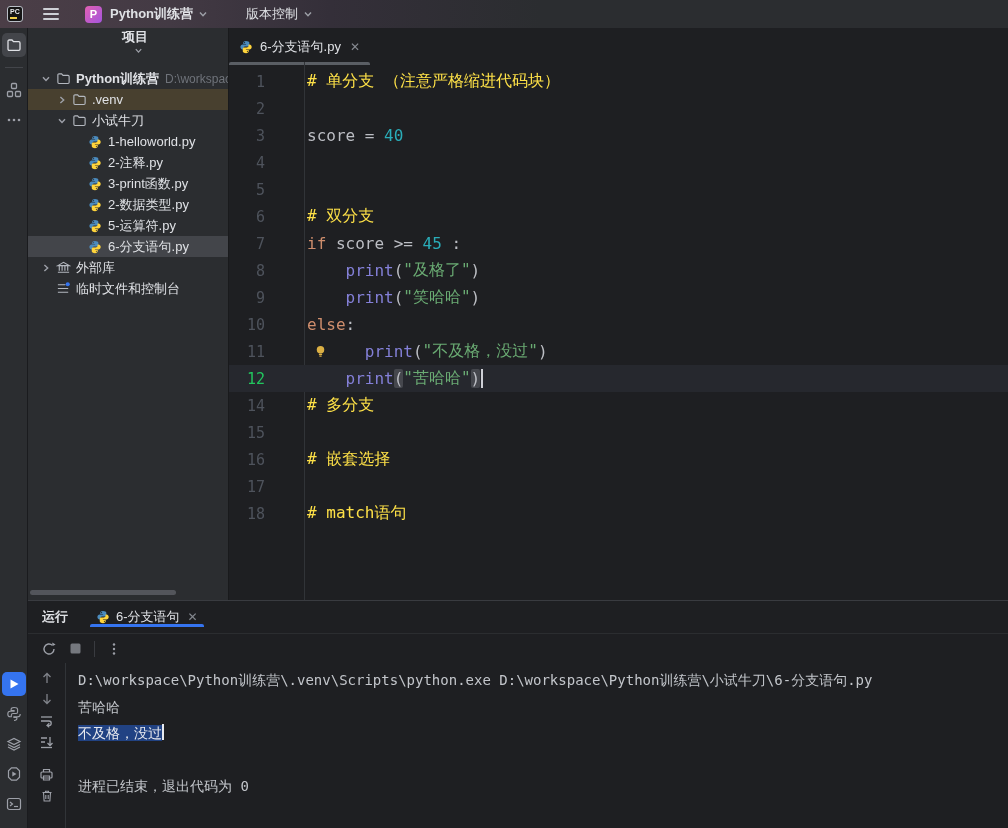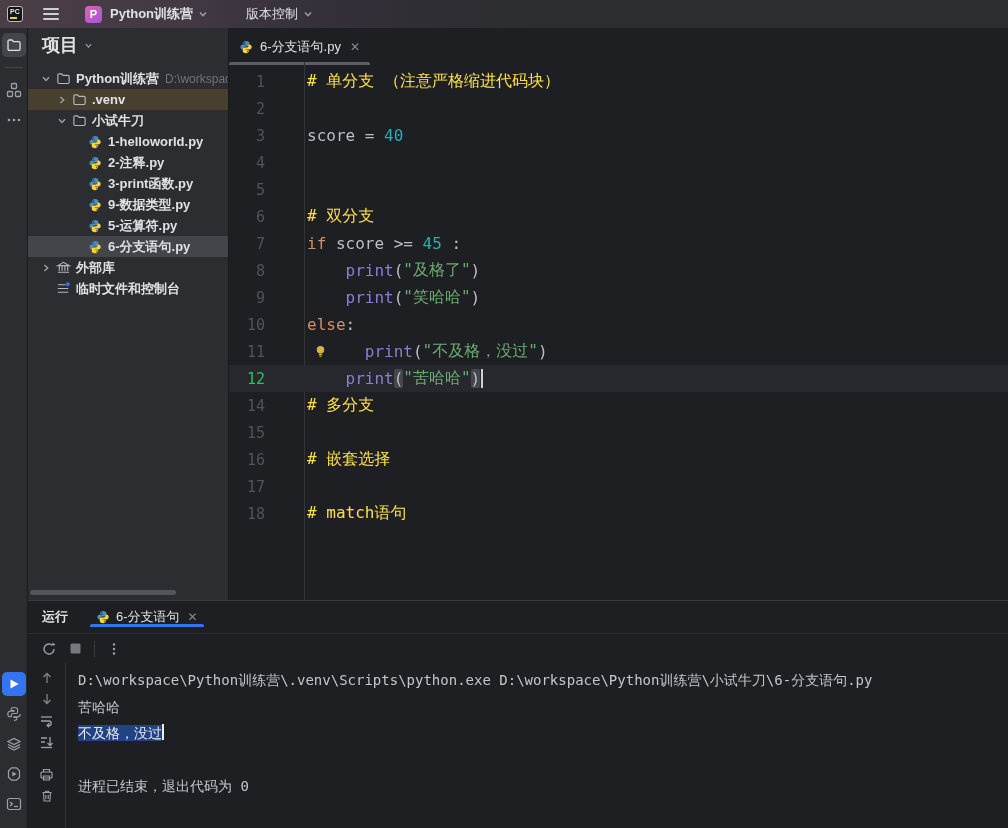--- a/index.html
+++ b/index.html
@@ -32,30 +32,30 @@
   .stripe-btn { width:24px; height:24px; border-radius:5px; display:flex; align-items:center; justify-content:center; margin-bottom:6px; }
   .stripe-btn.sel { background:#43454a; }
   .stripe-btn.run-sel { background:#3574f0; }
   .stripe-sep { width:18px; height:1px; background:#43454a; margin:4px 0 10px; }
 
   .content { flex:1; display:flex; flex-direction:column; }
   .upper { height:572px; display:flex; }
 
   
   .project-panel { width:201px; background:#2b2d30; border-right:1px solid #191a1c; position:relative; overflow:hidden; }
-  .pp-header { height:34px; display:flex; align-items:center; padding-left:14px; font-size:18px; font-weight:bold; }
+  .pp-header { height:34px; display:flex; align-items:center; padding-left:14px; font-size:13px; font-weight:bold;flex-direction:column; }
   .pp-header .tb-chev { margin-left:6px; }
   .tree { padding-top:6px; }
   .tree-row { height:21px; display:flex; align-items:center; font-size:13px; white-space:nowrap; overflow:hidden; }
   .tree-row.venv { background:#48402f; }
   .tree-row.selected { background:#43454a; }
   .tree-ind { flex:none; }
   .tree-chev { width:16px; flex:none; display:flex; justify-content:center; }
   .tree-ico { width:18px; flex:none; display:flex; justify-content:center; }
-  .tree-label { margin-left:4px; color:#dfe1e5;font-weight:bold; }
+  .tree-label { margin-left:4px; color:#dfe1e5; }
   .tree-label.bold { font-weight:bold; }
   .tree-suffix { margin-left:6px; color:#6f737a; font-size:12px; }
   .pp-scrollbar { position:absolute; left:2px; bottom:5px; width:146px; height:5px; background:#5a5d63; border-radius:3px; opacity:.85; }
 
   
   .editor { flex:1; background:#1e1f22; display:flex; flex-direction:column; overflow:hidden; }
   .tabbar { height:34px; display:flex; align-items:flex-start; }
   .etab { height:31px; margin-top:3px; display:flex; align-items:center; gap:7px; padding:0 10px 0 10px; position:relative; font-size:13px; }
   .etab .underline { position:absolute; left:0; right:0; bottom:-3px; height:3px; background:#5a5e64; border-radius:2px 2px 0 0; }
   .close-x { color:#868a91; font-size:12px; margin-left:2px; }
@@ -274,21 +274,21 @@
             </div>
             <div class="tree-row">
               <span class="tree-ind" style="width: 42px;"></span>
               <span class="tree-chev"></span>
               <span class="tree-ico">
                 <svg width="14" height="14" viewBox="0 0 16 16">
                   <path fill="#4b8bbe" d="M8 1c-2 0-3.1.9-3.1 2.1v1.4h3.2v.6H4.1C2.8 5.1 1.6 6.2 1.6 8s1.2 2.9 2.5 2.9h1.1V9.4c0-1.3 1-1.9 2-1.9h3c.9 0 1.6-.7 1.6-1.6V3.1C11.8 1.9 10.1 1 8 1zM6.4 2.4a.65.65 0 1 1 0 1.3.65.65 0 0 1 0-1.3z"></path>
                   <path fill="#ffd43b" d="M8 15c2 0 3.1-.9 3.1-2.1v-1.4H7.9v-.6h4.1c1.3 0 2.5-1.1 2.5-2.9s-1.2-2.9-2.5-2.9h-1.1v1.5c0 1.3-1 1.9-2 1.9h-3c-.9 0-1.6.7-1.6 1.6v2.8C4.2 14.1 5.9 15 8 15zm1.6-1.4a.65.65 0 1 1 0-1.3.65.65 0 0 1 0 1.3z"></path>
                 </svg>
               </span>
-              <span class="tree-label">9-数据类型.py</span>
+              <span class="tree-label">2-数据类型.py</span>
             </div>
             <div class="tree-row">
               <span class="tree-ind" style="width: 42px;"></span>
               <span class="tree-chev"></span>
               <span class="tree-ico">
                 <svg width="14" height="14" viewBox="0 0 16 16">
                   <path fill="#4b8bbe" d="M8 1c-2 0-3.1.9-3.1 2.1v1.4h3.2v.6H4.1C2.8 5.1 1.6 6.2 1.6 8s1.2 2.9 2.5 2.9h1.1V9.4c0-1.3 1-1.9 2-1.9h3c.9 0 1.6-.7 1.6-1.6V3.1C11.8 1.9 10.1 1 8 1zM6.4 2.4a.65.65 0 1 1 0 1.3.65.65 0 0 1 0-1.3z"></path>
                   <path fill="#ffd43b" d="M8 15c2 0 3.1-.9 3.1-2.1v-1.4H7.9v-.6h4.1c1.3 0 2.5-1.1 2.5-2.9s-1.2-2.9-2.5-2.9h-1.1v1.5c0 1.3-1 1.9-2 1.9h-3c-.9 0-1.6.7-1.6 1.6v2.8C4.2 14.1 5.9 15 8 15zm1.6-1.4a.65.65 0 1 1 0-1.3.65.65 0 0 1 0 1.3z"></path>
                 </svg>
               </span>

